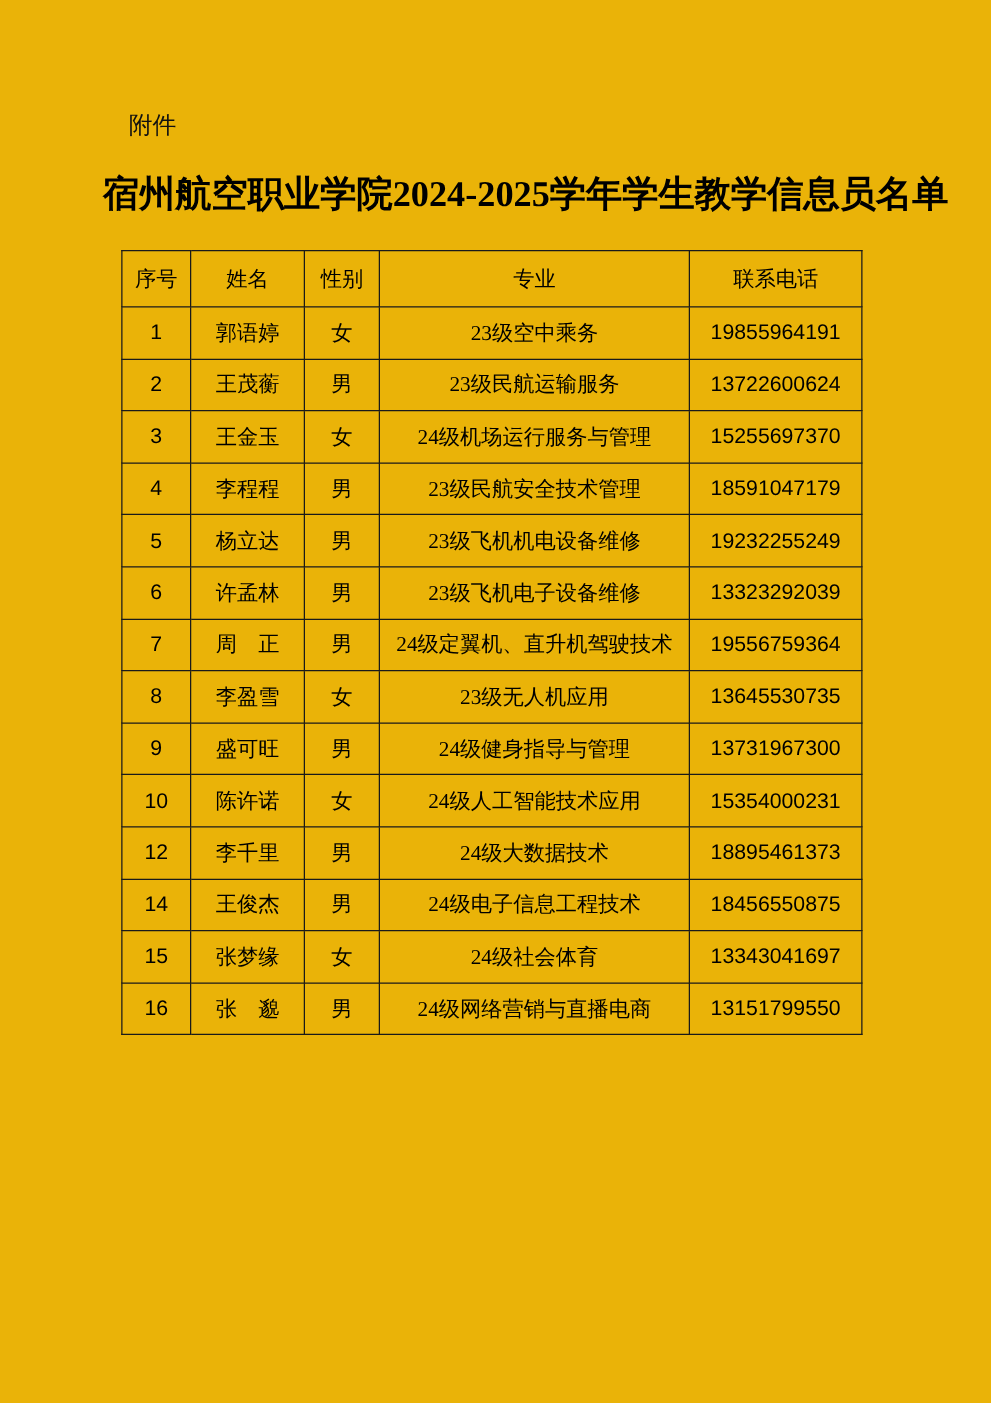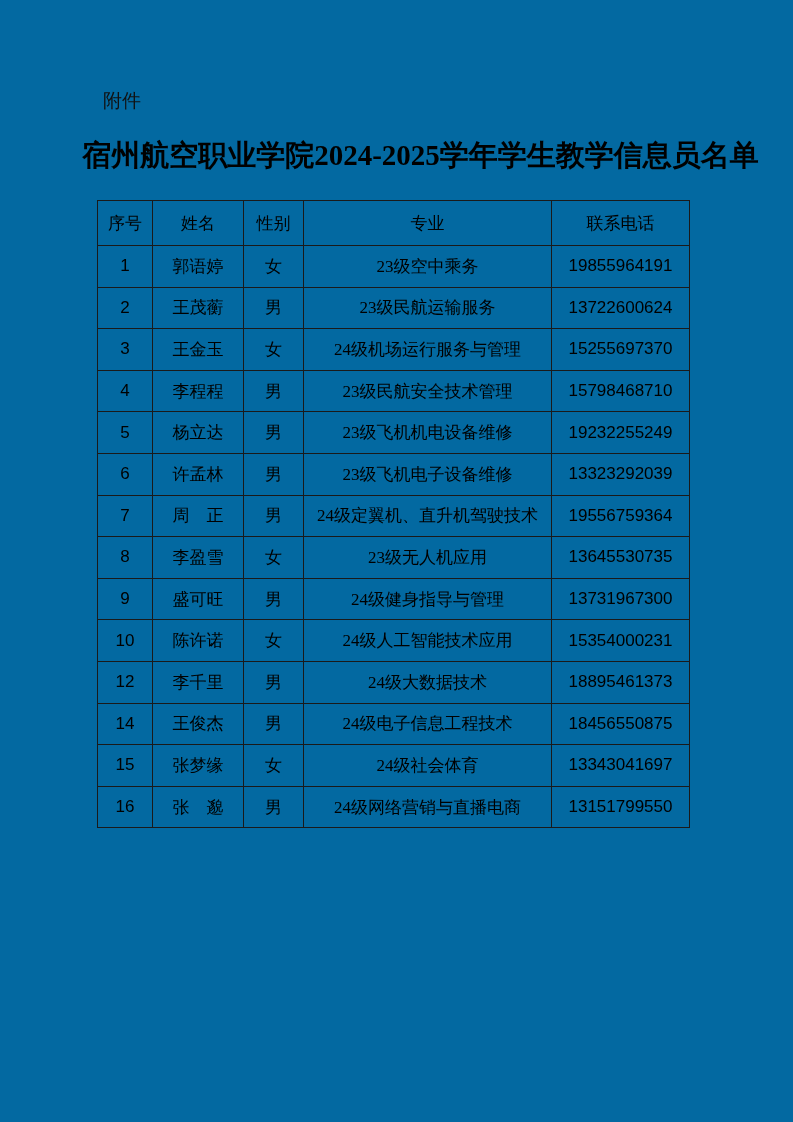--- a/index.html
+++ b/index.html
@@ -1,21 +1,21 @@
 <!DOCTYPE html>
 <html><head>
 <meta charset="utf-8">
 <style>
   * { box-sizing: border-box; }
   html, body { margin: 0; padding: 0; background: #ffffff; }
   .page {
     position: relative;
     width: 793px;
     height: 1122px;
-    background: #0369a1;
+    background: #eab308;
     font-family: "Liberation Serif", serif;
     color: #000000;
     overflow: hidden;
   }
   .attachment {
     position: absolute;
     left: 103px;
     top: 90px;
     font-size: 19px;
     line-height: 1.2;
@@ -121,21 +121,21 @@
       <td class="cell-gender">女</td>
       <td class="cell-major">24级机场运行服务与管理</td>
       <td class="cell-phone">15255697370</td>
     </tr>
 
     <tr>
       <td class="cell-no">4</td>
       <td class="cell-name">李程程</td>
       <td class="cell-gender">男</td>
       <td class="cell-major">23级民航安全技术管理</td>
-      <td class="cell-phone">15798468710</td>
+      <td class="cell-phone">18591047179</td>
     </tr>
 
     <tr>
       <td class="cell-no">5</td>
       <td class="cell-name">杨立达</td>
       <td class="cell-gender">男</td>
       <td class="cell-major">23级飞机机电设备维修</td>
       <td class="cell-phone">19232255249</td>
     </tr>
 

